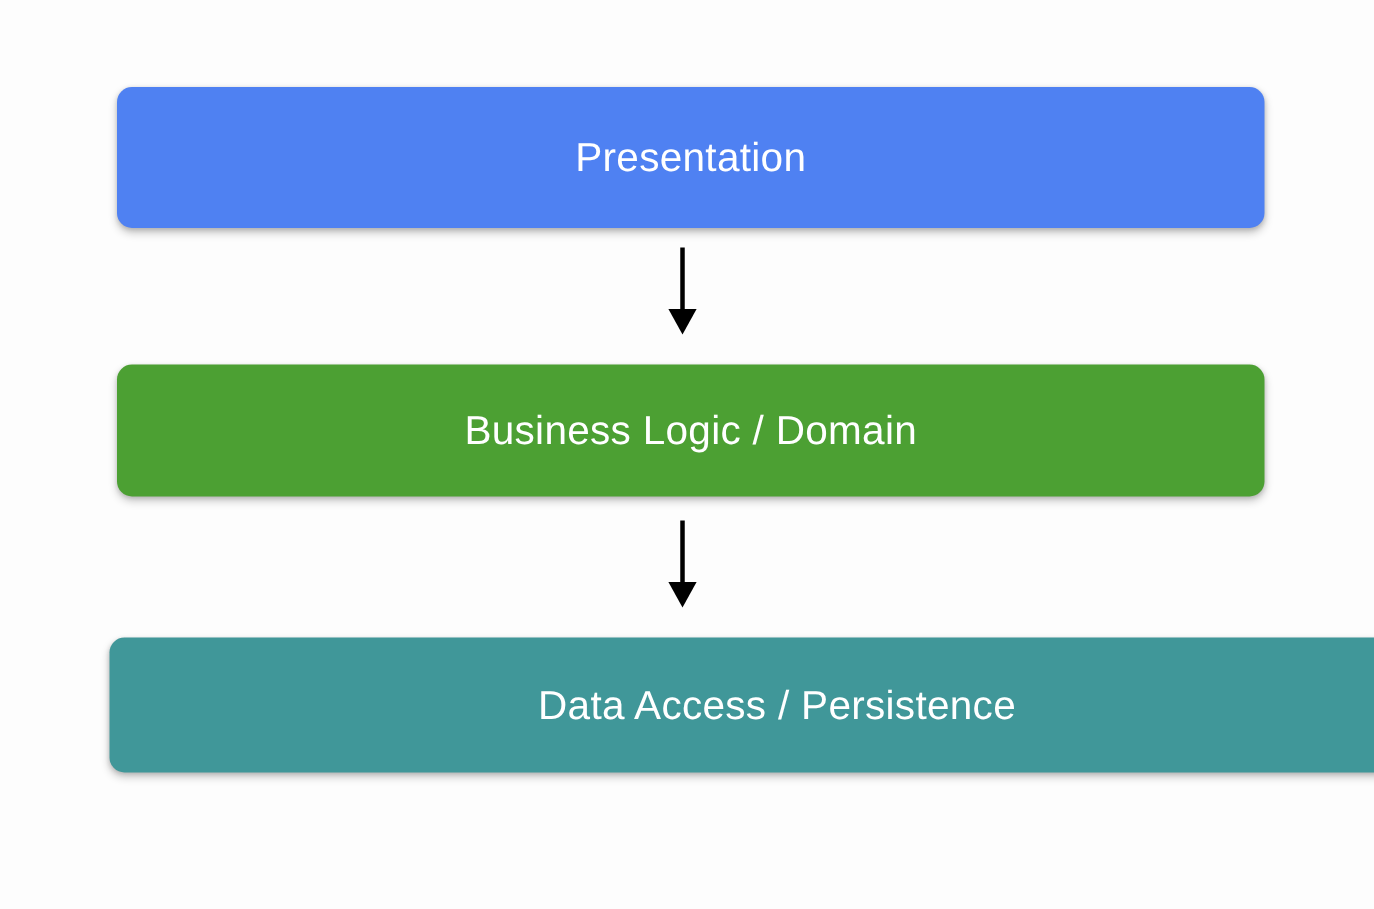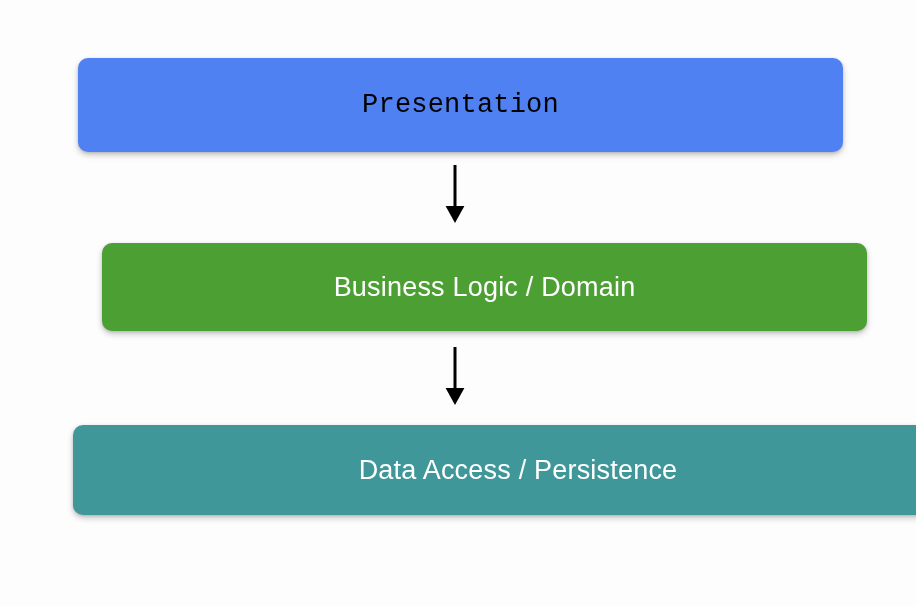--- a/index.html
+++ b/index.html
@@ -85,31 +85,31 @@
     top: 346px;
     height: 60px;
   }
 </style>
 </head>
 <body style="background: rgb(253, 253, 253);">
 
 <div id="diagram-canvas" style="background: rgb(253, 253, 253);">
 
   <div id="box-presentation" class="layer-box" style="background: rgb(79, 129, 242);">
-    <span class="layer-label" style="color: #000000; font-family: Liberation Mono, monospace;">Presentation</span>
+    <span class="layer-label" style="color: #ffffff;">Presentation</span>
   </div>
 
   <div id="arrow-presentation-to-business" class="connector-arrow">
     <svg width="28" height="60" viewBox="0 0 28 60" xmlns="http://www.w3.org/2000/svg">
       <line x1="14" y1="1" x2="14" y2="45" stroke="#000000" stroke-width="3"></line>
       <polygon points="14,59 4.6,42 23.4,42" fill="#000000"></polygon>
     </svg>
   </div>
 
-  <div id="box-business-logic" class="layer-box" style="background: rgb(76, 160, 51); margin-left: 24px;">
+  <div id="box-business-logic" class="layer-box" style="background: rgb(76, 160, 51);">
     <span class="layer-label" style="color: rgb(255, 255, 255);">Business Logic / Domain</span>
   </div>
 
   <div id="arrow-business-to-data" class="connector-arrow">
     <svg width="28" height="60" viewBox="0 0 28 60" xmlns="http://www.w3.org/2000/svg">
       <line x1="14" y1="1" x2="14" y2="45" stroke="#000000" stroke-width="3"></line>
       <polygon points="14,59 4.6,42 23.4,42" fill="#000000"></polygon>
     </svg>
   </div>
 

